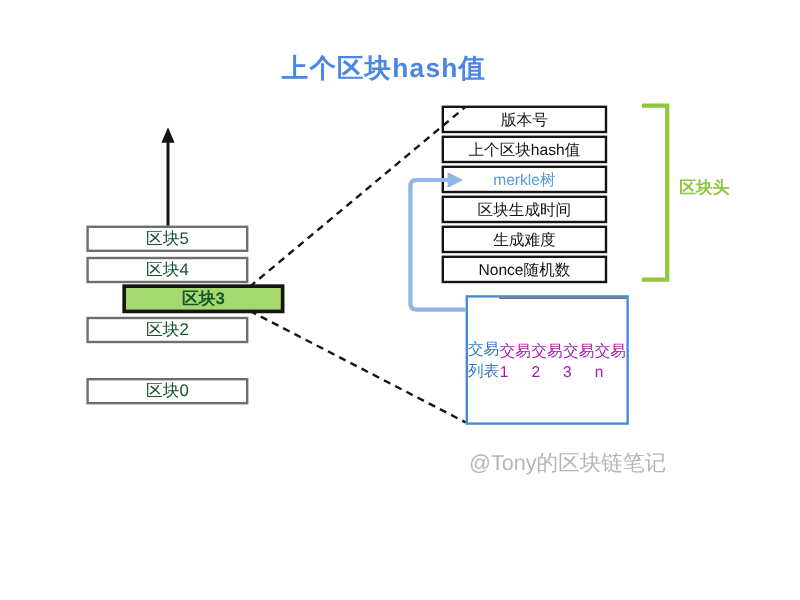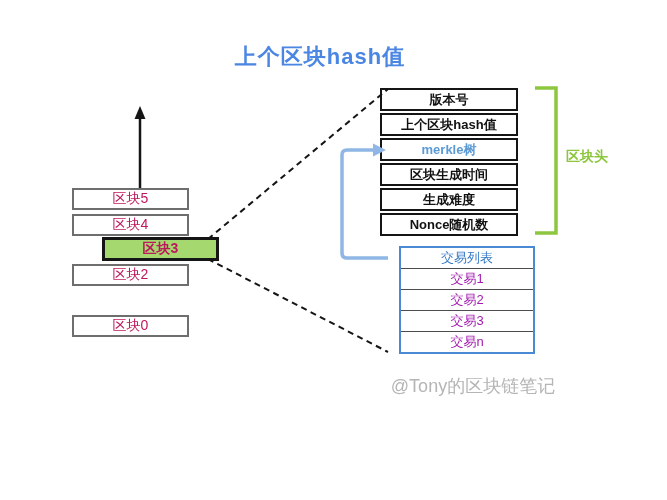--- a/index.html
+++ b/index.html
@@ -3,40 +3,40 @@
 <meta charset="utf-8">
 <style>
   html,body{margin:0;padding:0;background:#fff;}
   body{font-family:"Liberation Sans","DejaVu Sans",sans-serif;}
   #canvas{position:relative;width:667px;height:500px;background:#ffffff;overflow:hidden;}
 
   .title{position:absolute;left:0;top:42px;width:640px;text-align:center;
          font-size:22px;font-weight:bold;color:#4a86e2;letter-spacing:1px;}
 
   
-  .chain-block{position:absolute;left:72px;width:117px;height:22px;
+  .chain-block{position:absolute;left:72px;width:135px;height:22px;
                box-sizing:border-box;border:2px solid #6e6e6e;background:#fff;
                display:flex;align-items:center;justify-content:center;
-               font-size:14px;font-weight:500;color:#be185d;}
+               font-size:14px;font-weight:500;color:#14532d;}
   .chain-block.highlight{border:3px solid #151515;background:#a5d96f;height:24px;font-weight:600;margin-left:30px;}
 
   
-  .header-row{position:absolute;left:380px;width:138px;height:23px;
+  .header-row{position:absolute;left:368px;width:138px;height:23px;
               box-sizing:border-box;border:2px solid #151515;background:#fff;
               display:flex;align-items:center;justify-content:center;
-              font-size:13px;font-weight:700;color:#111;}
+              font-size:13px;font-weight:400;color:#111;}
   .header-row.merkle{color:#5b9bd5;}
 
   .bracket-label{position:absolute;left:566px;top:148px;font-size:14px;
                  font-weight:bold;color:#8dc63f;}
 
   
   .tx-box{position:absolute;left:388px;top:246px;width:136px;height:108px;
           box-sizing:border-box;border:2.5px solid #4a89d4;background:#fff;
-          display:flex;flex-direction:column;margin-left:11px;}
+          display:flex;flex-direction:row;}
   .tx-row{flex:1;display:flex;align-items:center;justify-content:center;
           font-size:13px;font-weight:500;color:#a21caf;border-top:1.5px solid #4d4d4d;}
   .tx-row.tx-head{border-top:none;color:#3579c6;}
 
   .watermark{position:absolute;left:388px;top:374px;width:170px;text-align:center;
              font-size:18px;color:#b5b5b5;}
 
   svg.overlay{position:absolute;left:0;top:0;pointer-events:none;}
 </style>
 </head>

